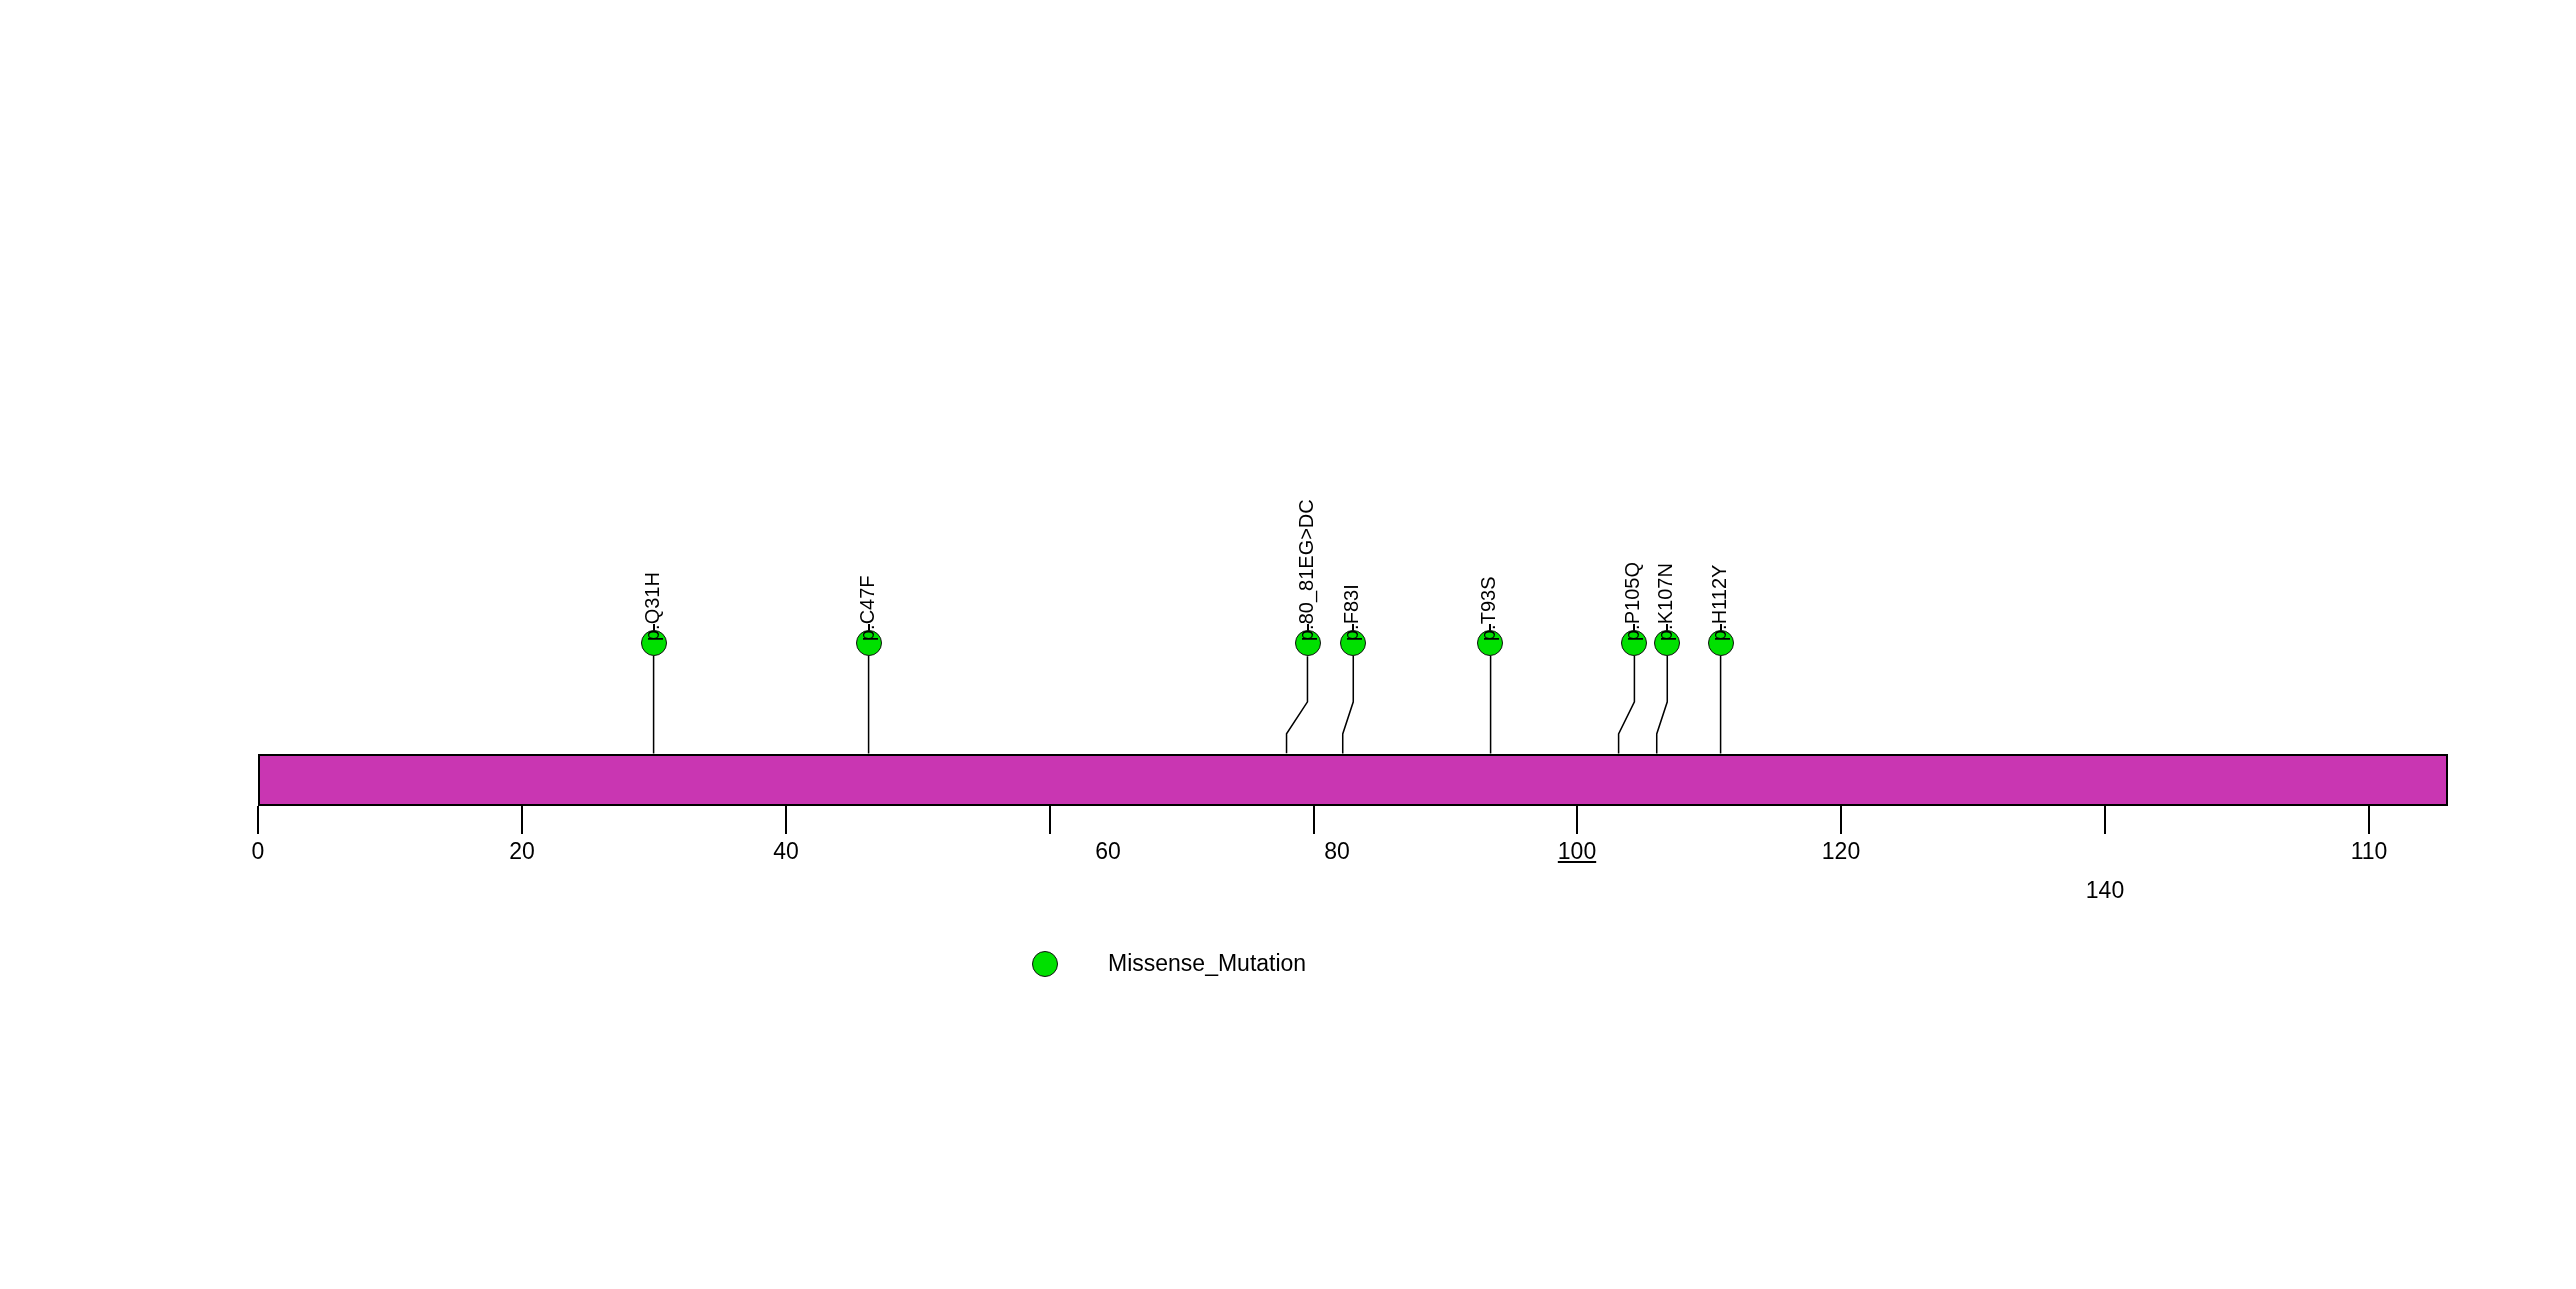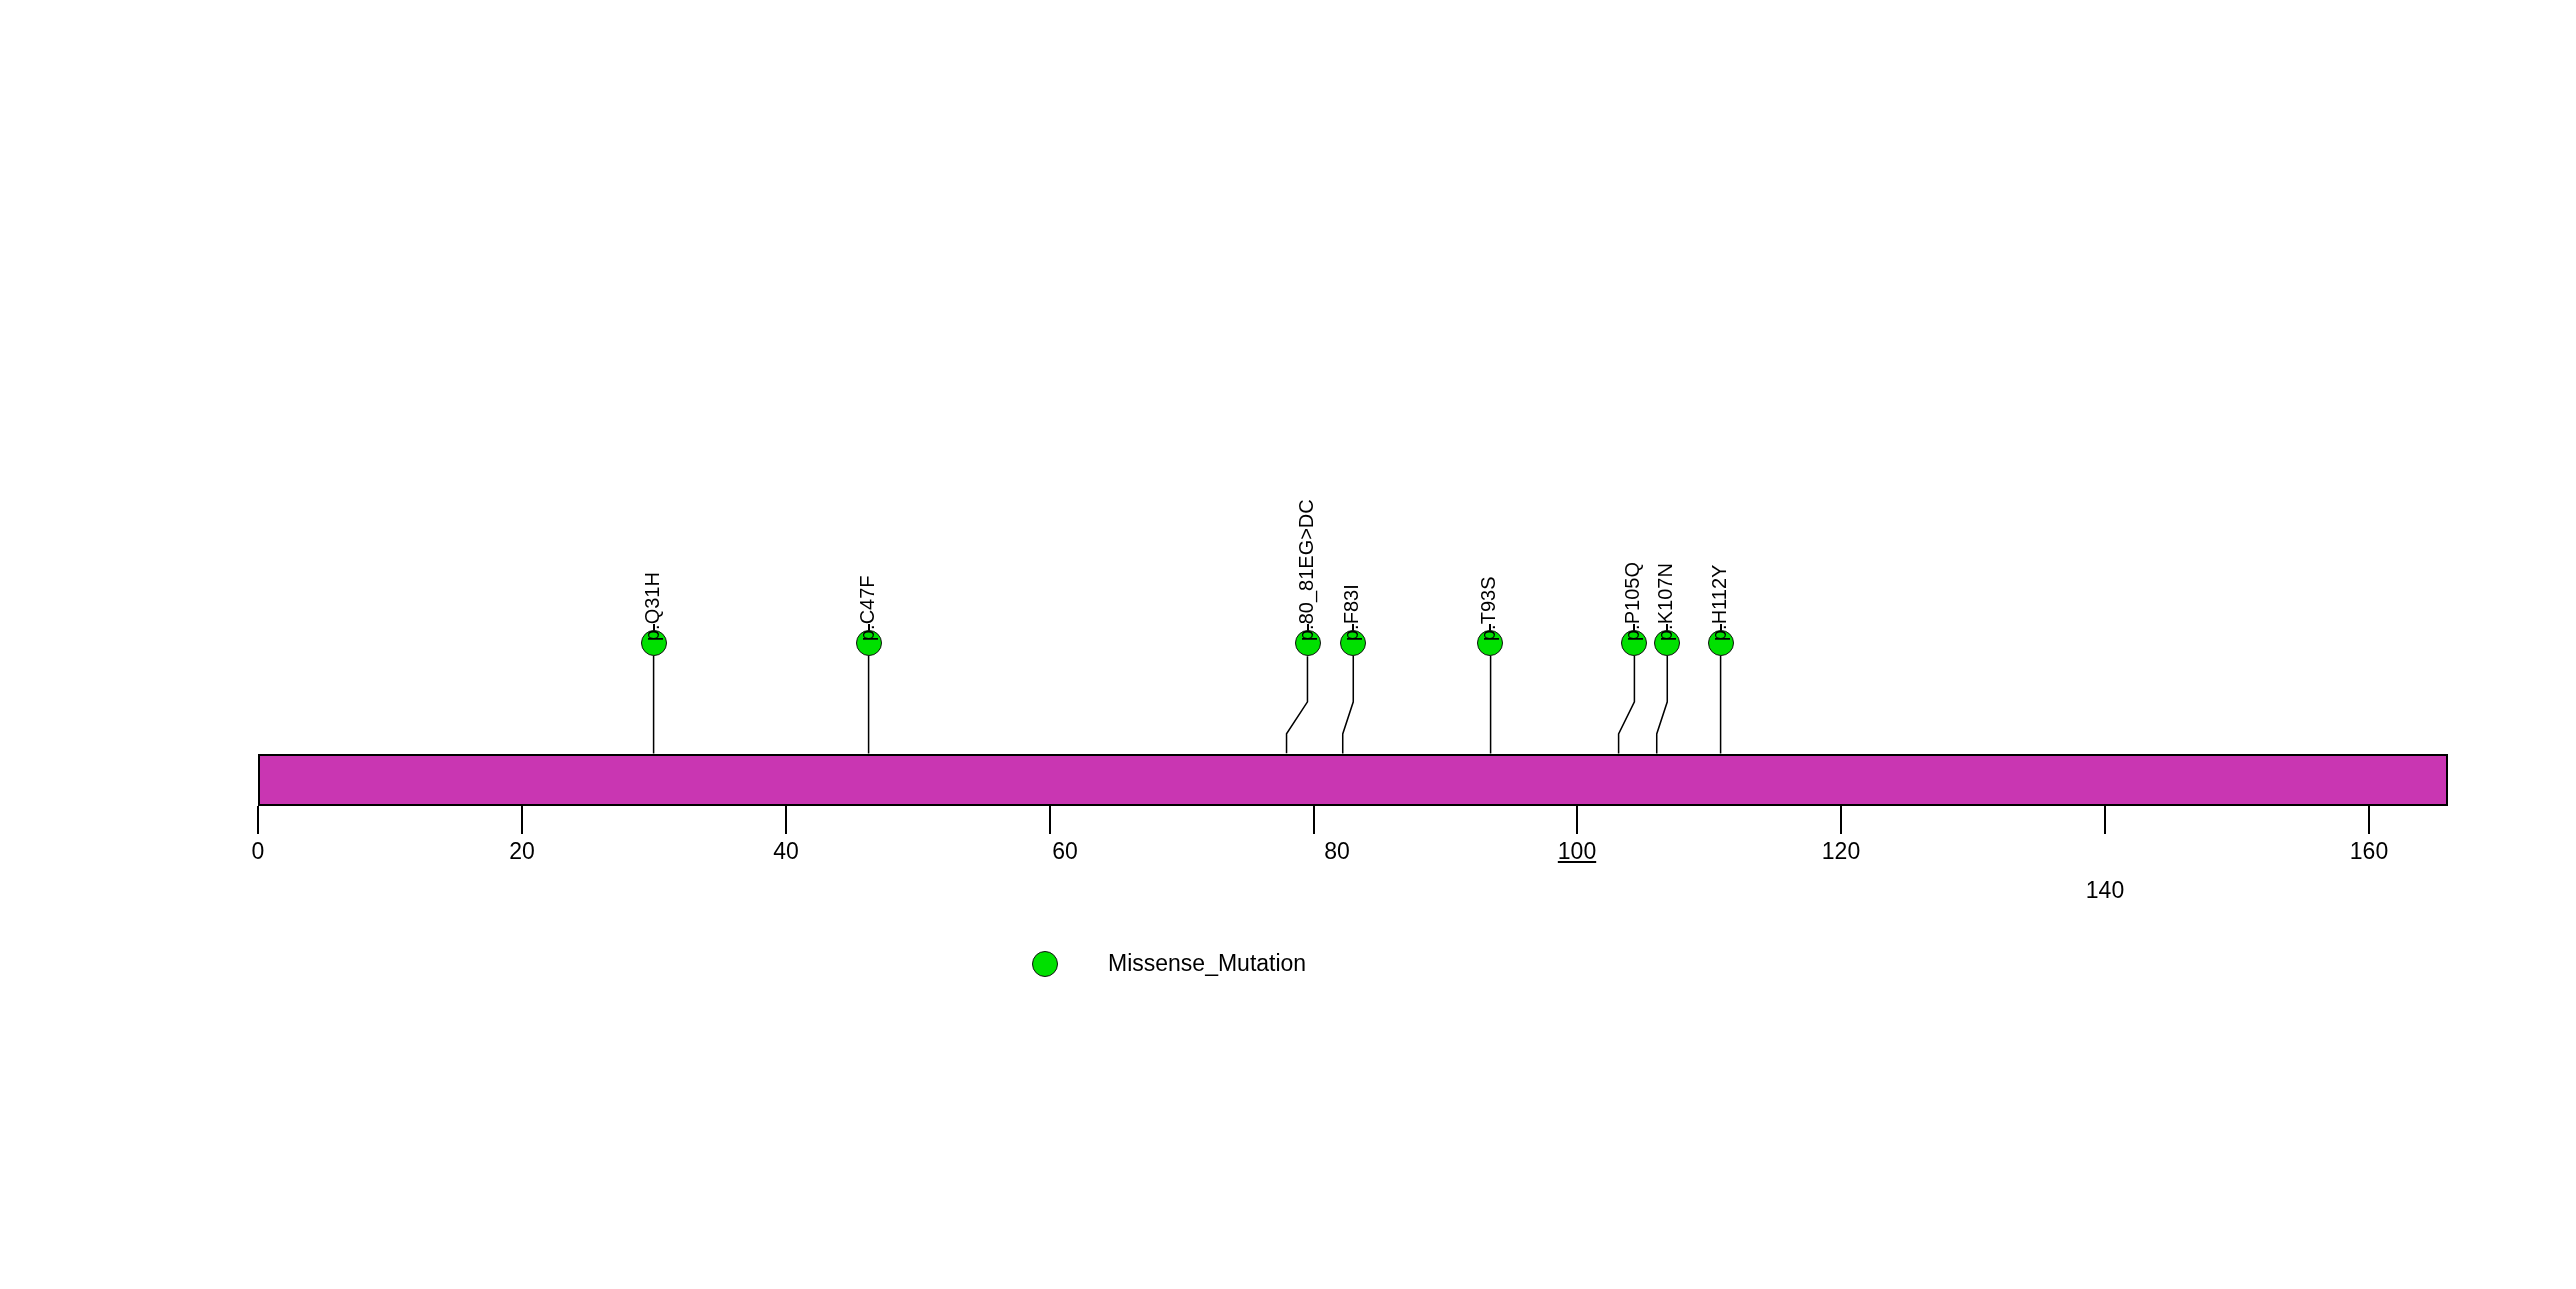--- a/index.html
+++ b/index.html
@@ -26,31 +26,31 @@
     <div class="protein-bar" id="protein-bar" style="left: 258px; top: 754px; width: 2190px; height: 52px; background: rgb(201, 54, 178);"></div>
 
     <div id="axis-layer">
         <div class="tick-line" style="left: 257px; top: 806px; height: 27.5px;"></div>
         <div class="tick-label" style="left: 258px; top: 838px;">0</div>
         <div class="tick-line" style="left: 521px; top: 806px; height: 27.5px;"></div>
         <div class="tick-label" style="left: 522px; top: 838px; text-align: right;">20</div>
         <div class="tick-line" style="left: 785px; top: 806px; height: 27.5px;"></div>
         <div class="tick-label" style="left: 786px; top: 838px;">40</div>
         <div class="tick-line" style="left: 1049px; top: 806px; height: 27.5px;"></div>
-        <div class="tick-label" style="left: 1065px; top: 838px;">60</div>
+        <div class="tick-label" style="left: 1108px; top: 838px;">60</div>
         <div class="tick-line" style="left: 1313px; top: 806px; height: 27.5px;"></div>
         <div class="tick-label" style="left: 1313px; top: 838px; margin-left: 24px;">80</div>
         <div class="tick-line" style="left: 1576px; top: 806px; height: 27.5px;"></div>
         <div class="tick-label" style="left: 1577px; top: 838px; text-decoration: underline;">100</div>
         <div class="tick-line" style="left: 1840px; top: 806px; height: 27.5px;"></div>
         <div class="tick-label" style="left: 1841px; top: 838px;">120</div>
         <div class="tick-line" style="left: 2104px; top: 806px; height: 27.5px;"></div>
         <div class="tick-label" style="left: 2105px; top: 838px; margin-top: 39px;">140</div>
         <div class="tick-line" style="left: 2368px; top: 806px; height: 27.5px;"></div>
-        <div class="tick-label" style="left: 2369px; top: 838px;">160</div>
+        <div class="tick-label" style="left: 2369px; top: 838px;">110</div>
       </div>
 
     <div id="lolli-layer">
         <svg class="lolli-stem" width="9.2" height="99" style="left: 649px; top: 656px;" viewBox="0 0 12 130">
           <path d="M 6 0 L 6 60.16 L 6 102.4 L 6 128" stroke="#000" stroke-width="2" fill="none"></path>
         </svg>
         <div class="tick-line" style="left: 653px; top: 624px; height: 7.6px;"></div>
         <div class="lolli-head" title="p.Q31H" style="left: 641px; top: 630px; width: 26px; height: 26px; background: rgb(0, 224, 0);"></div>
         <div class="lolli-label" style="left: 664px; top: 618px; font-size: 20px;">p.Q31H</div>
         <svg class="lolli-stem" width="9.2" height="99" style="left: 864px; top: 656px;" viewBox="0 0 12 130">

